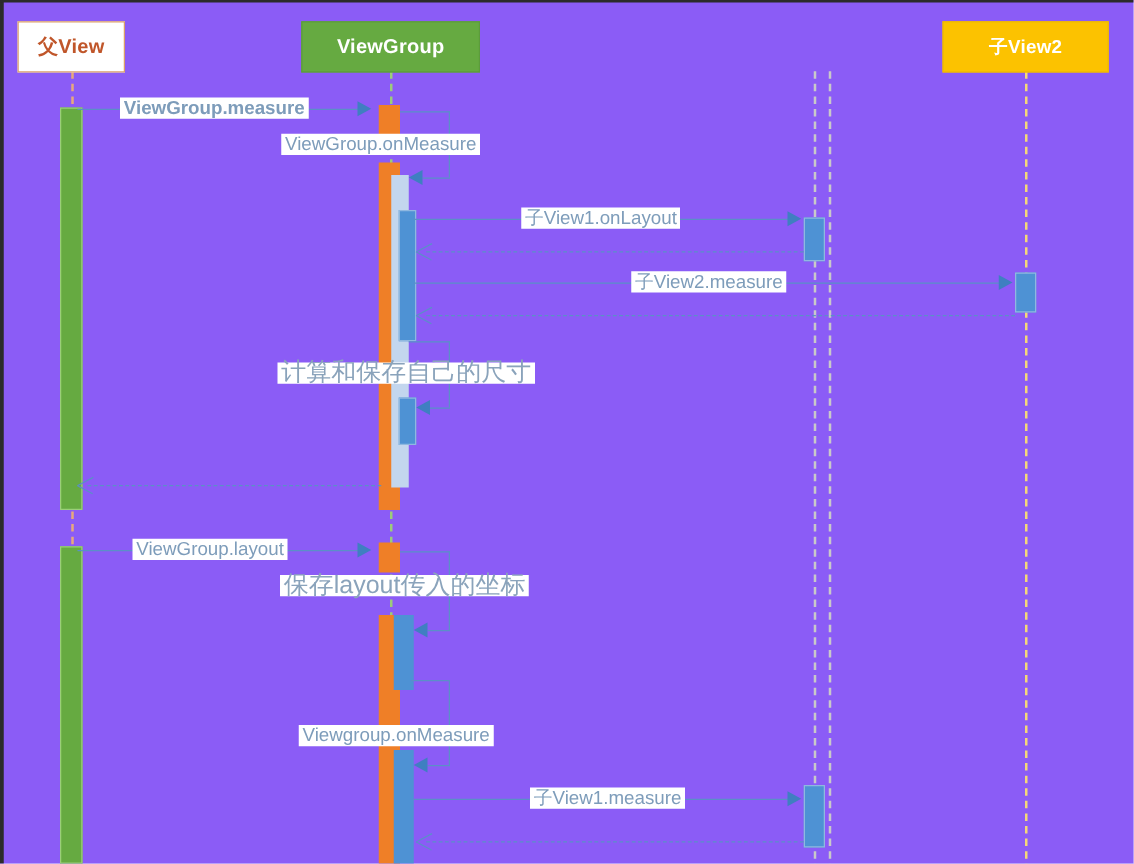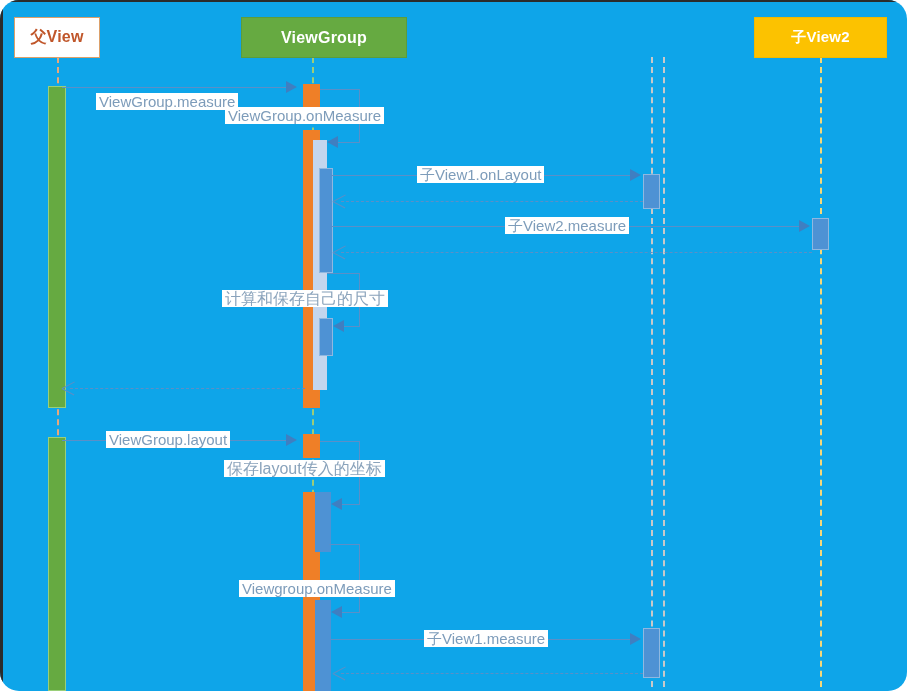--- a/index.html
+++ b/index.html
@@ -4,23 +4,22 @@
 <style>
   html,body{margin:0;padding:0;background:#ffffff;}
   body{
     font-family:"Liberation Sans","DejaVu Sans",sans-serif;
     -webkit-font-smoothing:antialiased;
   }
   #stage{
     position:relative;
     width:907px;
     height:691px;
-    background:#0ea5e9;
+    background:#8b5cf6;
     overflow:hidden;
-    border-radius:19px;
   }
   
   .edge-left{position:absolute;left:0;top:0;width:3px;height:691px;background:#2b2b2b;}
   .edge-top{position:absolute;left:0;top:0;width:907px;height:2px;background:#2b2b2b;}
 
   
   .head{
     position:absolute;
     box-sizing:border-box;
     display:flex;align-items:center;justify-content:center;
@@ -99,41 +98,41 @@
   
   .label{
     position:absolute;
     color:#7d9cba;
     font-size:15px;
     white-space:nowrap;
     background:#ffffff;
     padding:0 3px;
     line-height:17px;
   }
-  .label.cn{color:#8aa3bb;font-size:16px;}
+  .label.cn{color:#8aa3bb;font-size:20px;}
 </style>
 </head>
 <body>
 
 <div id="stage">
 
   <div class="edge-left"></div>
   <div class="edge-top"></div>
 
   <div class="lifeline ll-orange" style="left:57px;  top:57px;  height:640px;"></div>
   <div class="lifeline ll-green" style="left:312px; top:57px;  height:640px;"></div>
   <div class="lifeline ll-gray" style="left:651px; top:57px;  height:640px;"></div>
   <div class="lifeline ll-gray" style="left:663px; top:57px;  height:640px;"></div>
   <div class="lifeline ll-yellow" style="left:820px; top:57px;  height:640px;"></div>
 
   <div class="head parentview" style="left:14px;  top:17px; width:86px;  height:41px;">
     <span>父View</span>
   </div>
 
-  <div class="head viewgroup" style="left:241px; top:17px; width:166px; height:41px;">
+  <div class="head viewgroup" style="left:241px; top:17px; width:143px; height:41px;">
     <span>ViewGroup</span>
   </div>
 
 
   <div class="head child2" style="left:754px; top:17px; width:133px; height:41px;">
     <span>子View2</span>
   </div>
 
   <div class="act act-green" style="left:48px; top:86px; width:18px; height:322px;"></div>
 
@@ -152,21 +151,21 @@
   <div class="act act-blue" style="left:315px; top:492px; width:16px; height:60px;"></div>
   <div class="act act-blue" style="left:315px; top:600px; width:16px; height:91px;"></div>
 
   <div class="act act-blue-border" style="left:643px; top:174px; width:17px; height:35px;"></div>
   <div class="act act-blue-border" style="left:643px; top:628px; width:17px; height:50px;"></div>
 
   <div class="act act-blue-border" style="left:812px; top:218px; width:17px; height:32px;"></div>
 
   <div class="msg-line" style="left:62px; top:87px; width:226px;"></div>
   <div class="arrow-r" style="left:286px; top:81px;"></div>
-  <div class="label" style="left:96px; top:93px;">ViewGroup.measure</div>
+  <div class="label" style="left:96px; top:78px;font-weight:bold;">ViewGroup.measure</div>
 
   <div class="msg-line" style="left:320px; top:89px; width:40px;"></div>
   <div class="vline" style="left:359px; top:89px; height:53px;"></div>
   <div class="msg-line" style="left:338px; top:142px; width:22px;"></div>
   <div class="arrow-l" style="left:327px; top:136px;"></div>
   <div class="label" style="left:225px; top:107px;">ViewGroup.onMeasure</div>
 
   <div class="msg-line" style="left:331px; top:175px; width:300px;"></div>
   <div class="arrow-r" style="left:630px; top:169px;"></div>
   <div class="label" style="left:417px; top:166px;">子View1.onLayout</div>

